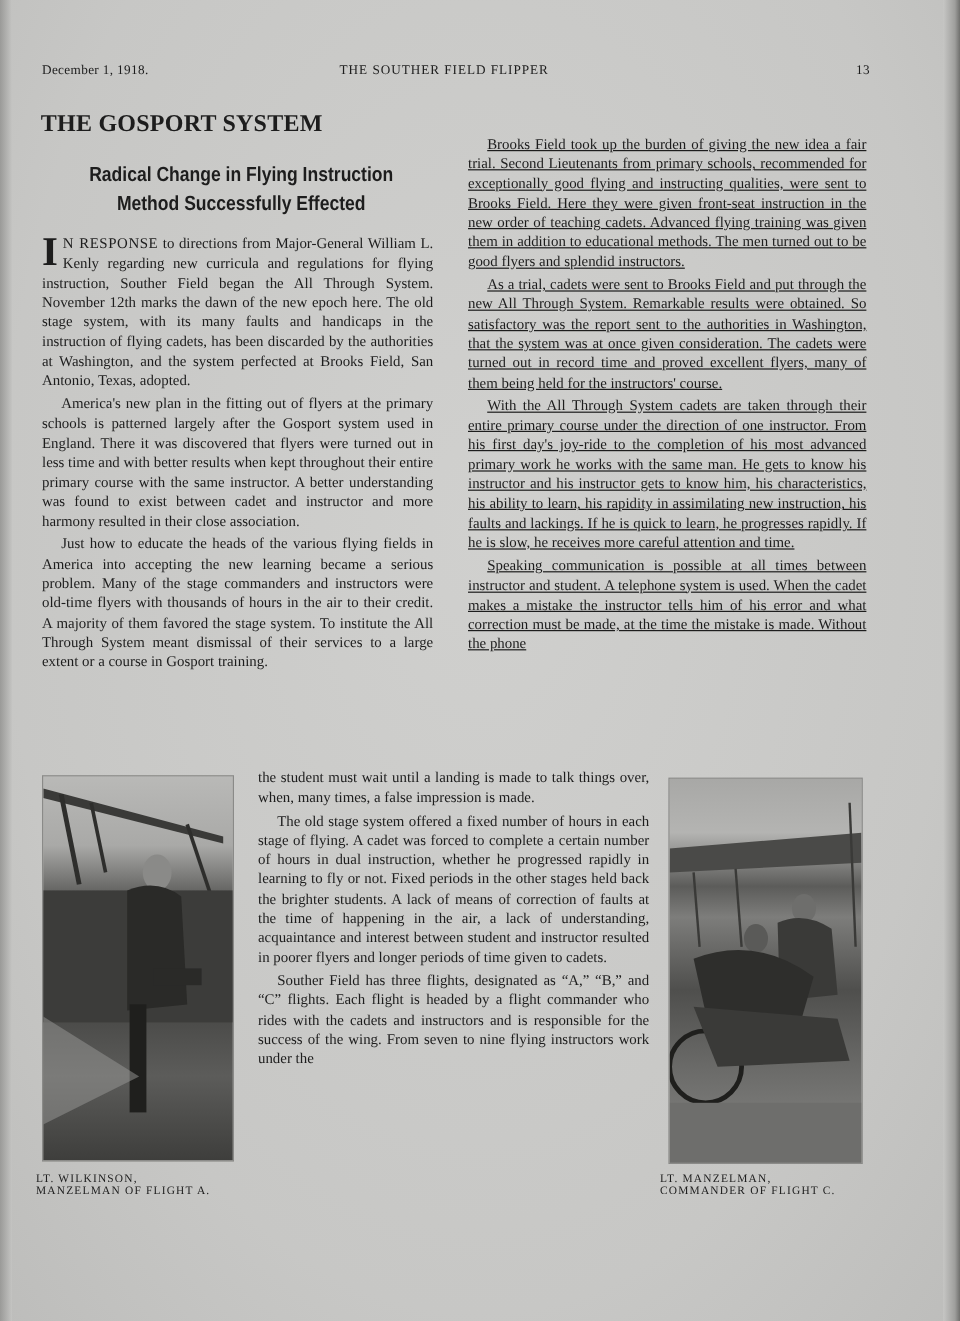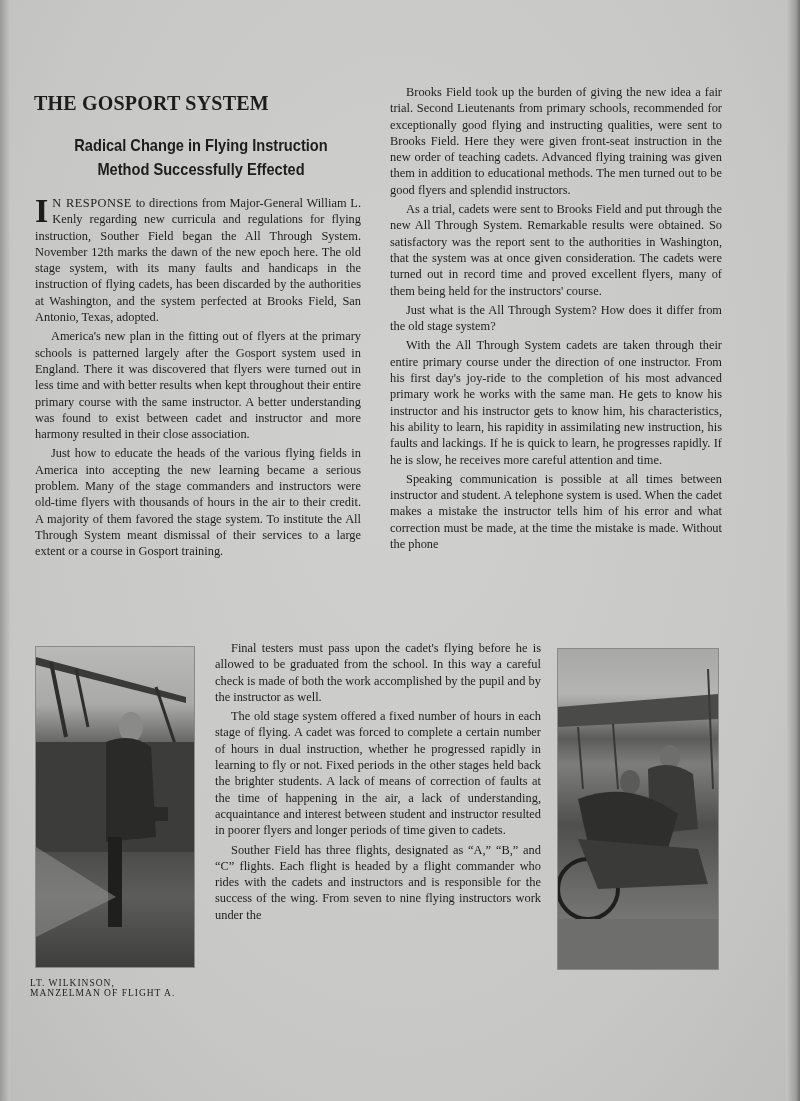--- a/index.html
+++ b/index.html
@@ -41,21 +41,21 @@
     font-weight: bold; font-size: 17px; line-height: 24px;
     transform: scaleX(0.86); transform-origin: center top;
   }
   .col {
     position: absolute; font-size: 12.4px; line-height: 16.3px;
     text-align: justify; hyphens: manual;
   }
   .col p { margin: 0 0 3px 0; text-indent: 16px; }
   .col p.noindent { text-indent: 0; }
   .col-left { left: 35px; top: 195px; width: 326px; }
-  .col-right { left: 390px; top: 84px; width: 332px; }
+  .col-right { left: 390px; top: 112px; width: 332px; text-decoration: underline; }
   .col-mid { left: 215px; top: 640px; width: 326px; }
 
   .dropcap {
     float: left; font-size: 34px; line-height: 28px; font-weight: bold;
     margin: 2px 4px 0 0; font-family: "Liberation Serif", serif;
   }
   .smallcaps-lead { letter-spacing: 0.5px; font-family: Liberation Serif, serif; }
 
   .photo {
     position: absolute; border: 1px solid #8a8a88;
@@ -74,43 +74,47 @@
   .caption-left { left: 30px; top: 978px; width: 170px; }
   .caption-right { left: 550px; top: 978px; width: 180px; }
 </style>
 </head>
 <body>
 
 <div class="page">
   <div class="page-edge-left"></div>
   <div class="page-edge-right"></div>
 
+  <div class="running-head">
+    <span class="rh-date">December 1, 1918.</span>
+    <span class="rh-title">THE SOUTHER FIELD FLIPPER</span>
+    <span class="rh-page">13</span>
+  </div>
 
   <div class="headline">THE GOSPORT SYSTEM</div>
   <div class="subhead">
     <div>Radical Change in Flying Instruction</div>
     <div>Method Successfully Effected</div>
   </div>
 
   <div class="col col-left">
     <p class="noindent"><span class="dropcap">I</span><span class="smallcaps-lead">N RESPONSE</span><span> to directions from Major-General William L. Kenly regarding new curricula and regulations for flying instruction, Souther Field began the All Through System. November 12th marks the dawn of the new epoch here. The old stage system, with its many faults and handicaps in the instruction of flying cadets, has been discarded by the authorities at Washington, and the system perfected at Brooks Field, San Antonio, Texas, adopted.</span></p>
     <p>America's new plan in the fitting out of flyers at the primary schools is patterned largely after the Gosport system used in England. There it was discovered that flyers were turned out in less time and with better results when kept throughout their entire primary course with the same instructor. A better understanding was found to exist between cadet and instructor and more harmony resulted in their close association.</p>
     <p>Just how to educate the heads of the various flying fields in America into accepting the new learning became a serious problem. Many of the stage commanders and instructors were old-time flyers with thousands of hours in the air to their credit. A majority of them favored the stage system. To institute the All Through System meant dismissal of their services to a large extent or a course in Gosport training.</p>
   </div>
 
   <div class="col col-right">
     <p>Brooks Field took up the burden of giving the new idea a fair trial. Second Lieutenants from primary schools, recommended for exceptionally good flying and instructing qualities, were sent to Brooks Field. Here they were given front-seat instruction in the new order of teaching cadets. Advanced flying training was given them in addition to educational methods. The men turned out to be good flyers and splendid instructors.</p>
     <p>As a trial, cadets were sent to Brooks Field and put through the new All Through System. Remarkable results were obtained. So satisfactory was the report sent to the authorities in Washington, that the system was at once given consideration. The cadets were turned out in record time and proved excellent flyers, many of them being held for the instructors' course.</p>
-    <p>Just what is the All Through System? How does it differ from the old stage system?</p>
     <p>With the All Through System cadets are taken through their entire primary course under the direction of one instructor. From his first day's joy-ride to the completion of his most advanced primary work he works with the same man. He gets to know his instructor and his instructor gets to know him, his characteristics, his ability to learn, his rapidity in assimilating new instruction, his faults and lackings. If he is quick to learn, he progresses rapidly. If he is slow, he receives more careful attention and time.</p>
     <p>Speaking communication is possible at all times between instructor and student. A telephone system is used. When the cadet makes a mistake the instructor tells him of his error and what correction must be made, at the time the mistake is made. Without the phone</p>
   </div>
 
   <div class="col col-mid">
-    <p>Final testers must pass upon the cadet's flying before he is allowed to be graduated from the school. In this way a careful check is made of both the work accomplished by the pupil and by the instructor as well.</p>
+    <p class="noindent">the student must wait until a landing is made to talk things over, when, many times, a false impression is made.</p>
     <p>The old stage system offered a fixed number of hours in each stage of flying. A cadet was forced to complete a certain number of hours in dual instruction, whether he progressed rapidly in learning to fly or not. Fixed periods in the other stages held back the brighter students. A lack of means of correction of faults at the time of happening in the air, a lack of understanding, acquaintance and interest between student and instructor resulted in poorer flyers and longer periods of time given to cadets.</p>
     <p>Souther Field has three flights, designated as “A,” “B,” and “C” flights. Each flight is headed by a flight commander who rides with the cadets and instructors and is responsible for the success of the wing. From seven to nine flying instructors work under the</p>
   </div>
 
   <div class="photo photo-left">
     <svg viewBox="0 0 158 320" preserveAspectRatio="none">
       <polygon points="0,10 150,50 150,56 0,18" fill="#3a3a38"></polygon>
       <line x1="15" y1="15" x2="30" y2="90" stroke="#2e2e2c" stroke-width="4"></line>
       <line x1="40" y1="22" x2="52" y2="80" stroke="#2e2e2c" stroke-width="3"></line>
       <line x1="120" y1="40" x2="140" y2="100" stroke="#2e2e2c" stroke-width="3"></line>
@@ -136,13 +140,17 @@
       <circle cx="30" cy="240" r="30" fill="none" stroke="#1f1f1d" stroke-width="4"></circle>
       <path d="M20 190 L140 200 L150 235 L40 240 Z" fill="#3a3a38"></path>
       <rect x="0" y="270" width="160" height="50" fill="#6e6e6c"></rect>
     </svg>
   </div>
 
   <div class="caption caption-left">
     <div>LT. WILKINSON,</div>
     <div>MANZELMAN OF FLIGHT A.</div>
   </div>
+  <div class="caption caption-right">
+    <div>LT. MANZELMAN,</div>
+    <div>COMMANDER OF FLIGHT C.</div>
+  </div>
 </div>
 
 </body></html>

